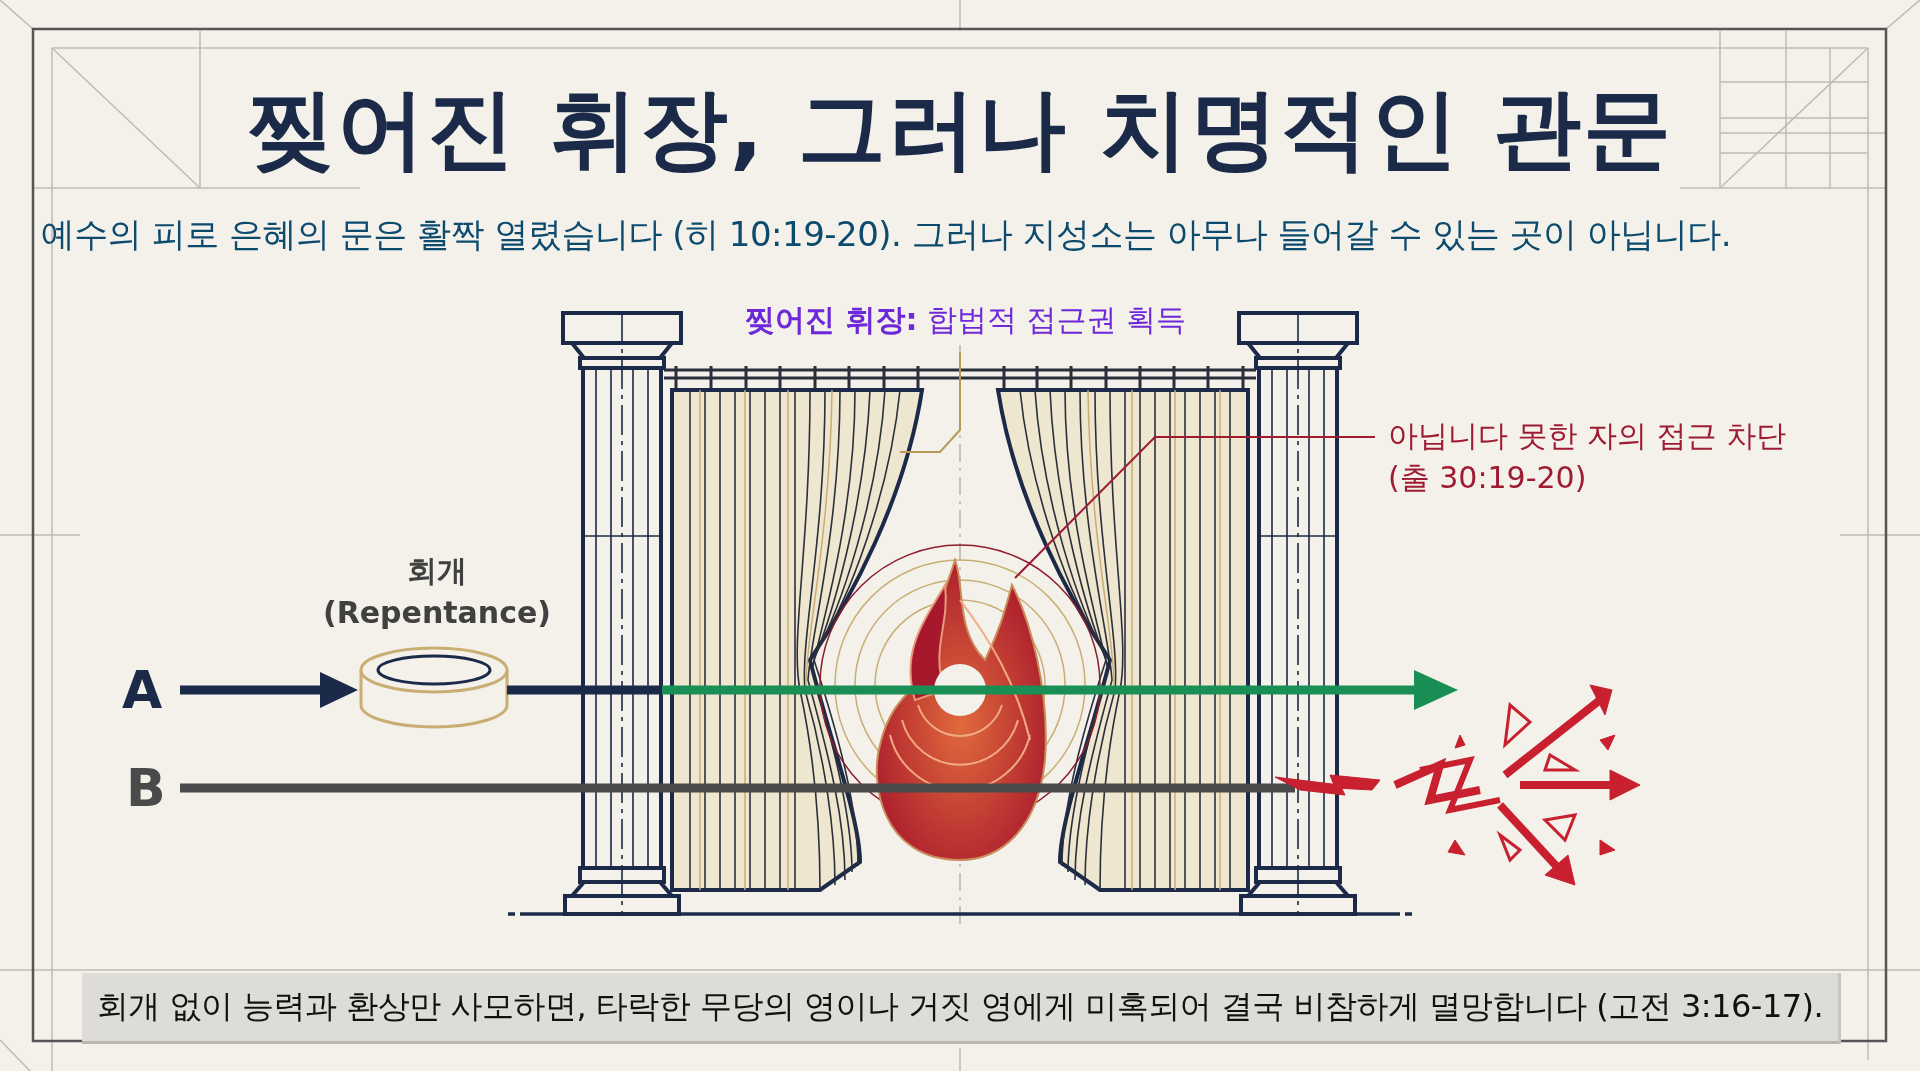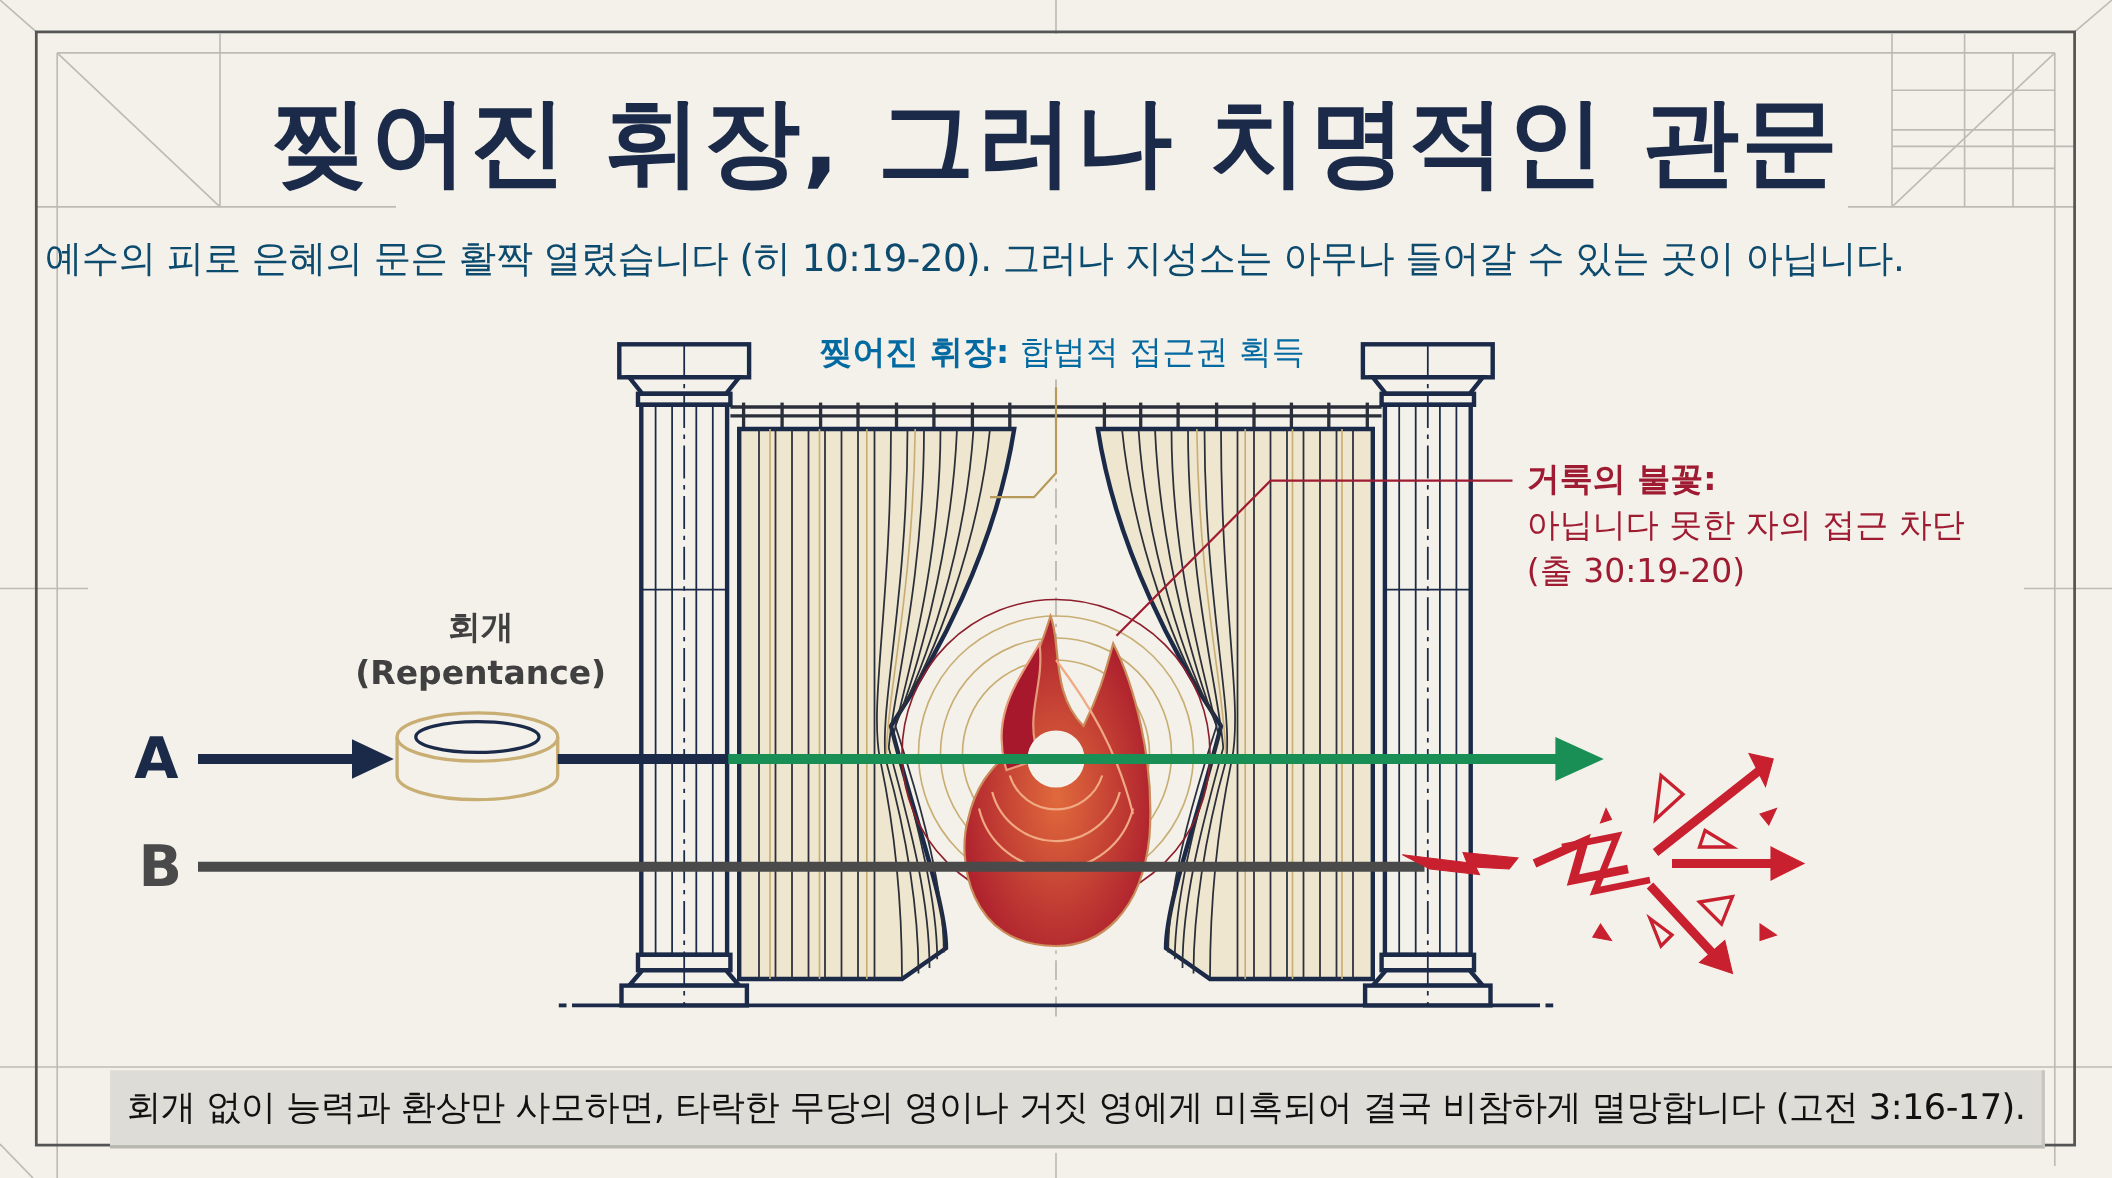--- a/index.html
+++ b/index.html
@@ -12,27 +12,27 @@
   .title {
     position:absolute; left:0; top:70px; width:1920px; text-align:center;
     font-size:88px; font-weight:bold; color:#1b2a48; letter-spacing:2px;
     font-family:"DejaVu Sans","Liberation Sans",sans-serif;
   }
   .subtitle {
     position:absolute; left:0; top:212px; width:1772px; text-align:center;
     font-size:34px; color:#0c4a6e; letter-spacing:-0.5px;
   }
   .caption-box {
-    position:absolute; left:100px; top:973px; width:1756px; height:68px;
+    position:absolute; left:82px; top:973px; width:1756px; height:68px;
     background:#dedcd7; border-bottom:3px solid #b9b7b1; border-right:3px solid #c7c5bf;
     display:flex; align-items:center; justify-content:center;
   }
   .caption-text { font-size:32px; color:#111; letter-spacing:-0.5px; }
   .lbl { position:absolute; white-space:nowrap; }
-  .veil-label { left:745px; top:300px; font-size:30px; color:#0369a1; }
+  .veil-label { left:745px; top:300px; font-size:30px; color:#6d28d9; }
   .veil-label b { font-weight:bold; }
   .fire-label { left:1388px; top:415px; font-size:30px; color:#9e1b32; line-height:42px; }
   .fire-label .t { font-weight:bold; }
   .rep-label { left:322px; top:550px; width:230px; text-align:center; font-size:30px; color:#404040; font-weight:bold; line-height:42px; }
   .path-a { left:122px; top:660px; font-size:52px; font-weight:bold; color:#1b2a48; }
   .path-b { left:126px; top:758px; font-size:52px; font-weight:bold; color:#4a4a4a; }
 </style>
 </head>
 <body>
 
@@ -259,21 +259,20 @@
       <polygon points="1600,840 1615,850 1600,855"></polygon>
     </g>
   </svg>
 
   <div class="lbl veil-label">
     <b>찢어진 휘장:</b>
     <span>합법적 접근권 획득</span>
   </div>
 
   <div class="lbl fire-label">
-    <div class="t">거룩의 불꽃:</div>
     <div>아닙니다 못한 자의 접근 차단</div>
     <div>(출 30:19-20)</div>
   </div>
 
   <div class="lbl rep-label">
     <div>회개</div>
     <div>(Repentance)</div>
   </div>
 
   <div class="lbl path-a">A</div>

